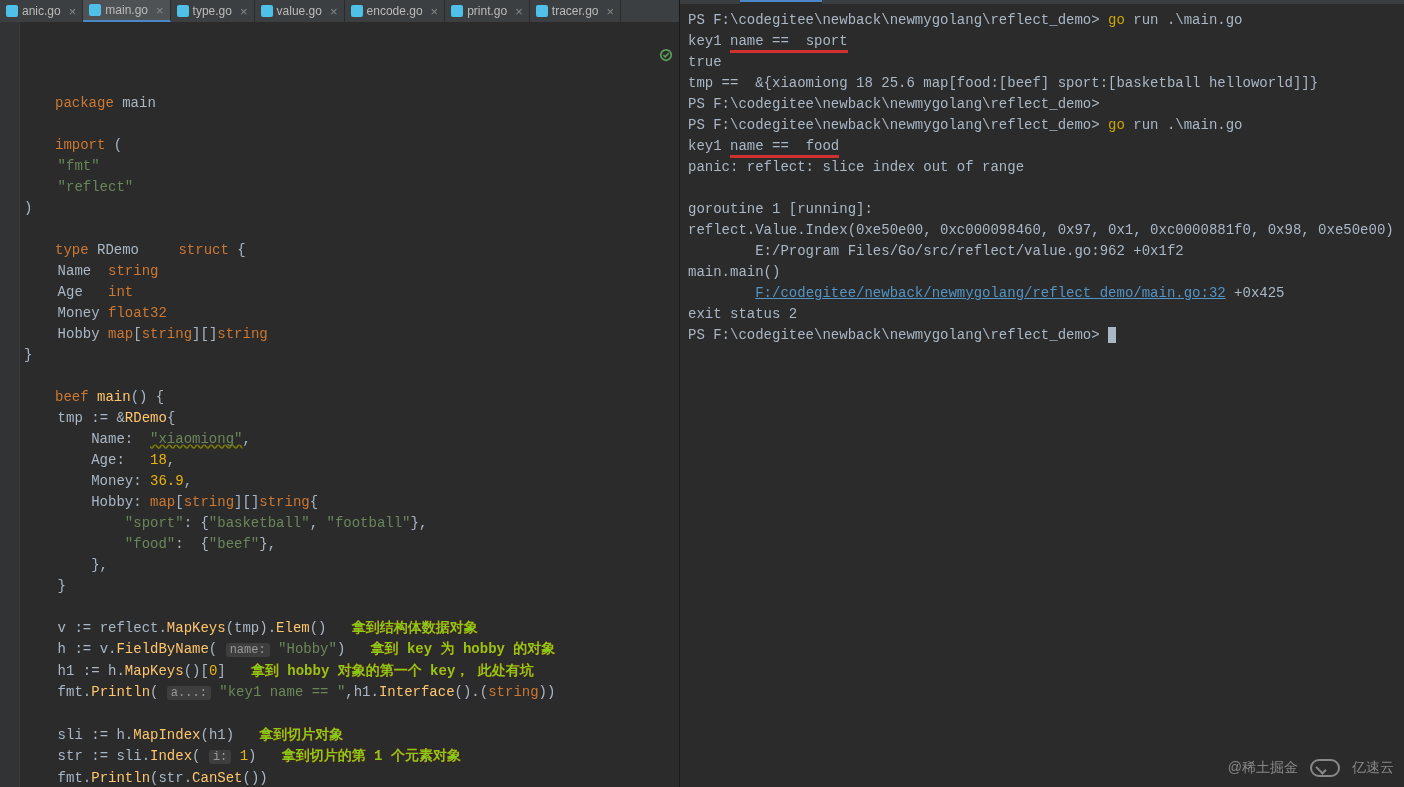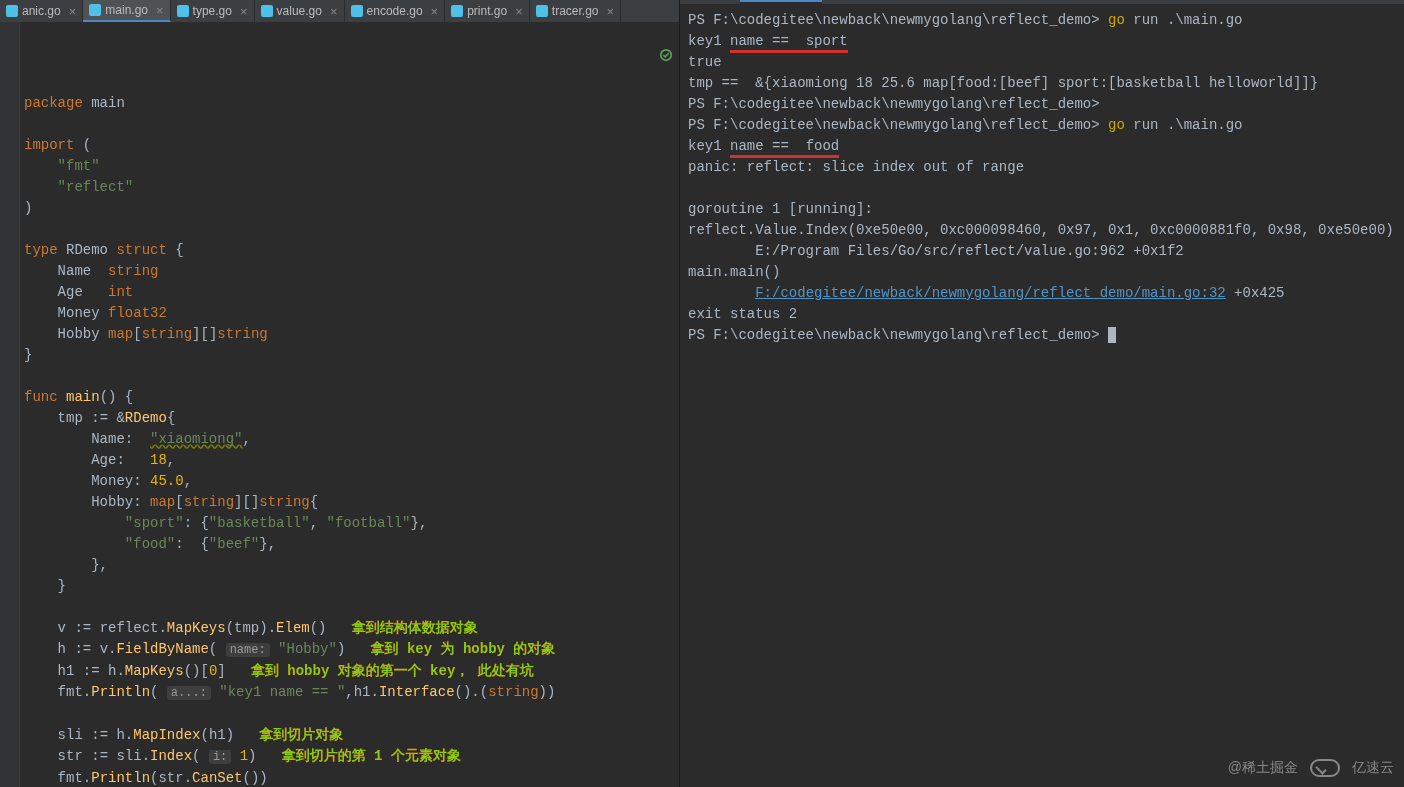--- a/index.html
+++ b/index.html
@@ -7,21 +7,21 @@
 .container { display:flex; width:1404px; height:787px; }
 .left { width:680px; height:100%; background:#2b2b2b; display:flex; flex-direction:column; border-right:1px solid #1a1a1a; }
 .right { flex:1; height:100%; background:#2b2b2b; display:flex; flex-direction:column; position:relative; }
 .tabs { height:22px; background:#3c3f41; display:flex; align-items:center; overflow:hidden; }
 .tab { height:22px; display:flex; align-items:center; padding:0 6px; color:#bbbbbb; font-size:12px; gap:4px; border-right:1px solid #2b2b2b; cursor:pointer; white-space:nowrap; font-family:Arial,sans-serif; }
 .tab.active { background:#4e5254; border-bottom:2px solid #4a88c7;text-align:center; }
 .tab .go-icon { width:12px; height:12px; background:#4fc1e9; border-radius:2px; display:inline-block; }
 .tab .close { color:#888; font-size:13px; padding-left:4px; }
 .editor { flex:1; background:#2b2b2b; padding:8px 0 8px 24px; color:#a9b7c6; line-height:21px; font-size:14px; white-space:pre; overflow:hidden; position:relative; }
 .gutter { position:absolute; left:0; top:0; width:20px; height:100%; background:#313335; border-right:1px solid #3a3a3a; }
-.kw { color:#cc7832; }
+.kw { color:#cc7832;margin-left:31px; }
 .str { color:#6a8759; }
 .num { color:#eab308; }
 .typ { color:#cc7832; }
 .fn { color:#ffc66d; }
 .hintbox { background:#3e3e3e; color:#999; padding:0 4px; border-radius:3px; font-size:12px;text-align:right; }
 .red-comment { color:#84cc16; font-weight:bold; text-shadow:0 0 1px #aa0000; }
 .wavy { text-decoration:underline wavy #808000; text-decoration-skip-ink:none; }
 .term-top { height:4px; background:#2b2b2b; border-top:2px solid #4a88c7; margin-left:60px; width:82px; }
 .terminal { flex:1; background:#2b2b2b; padding:6px 8px; color:#a9b7c6; line-height:21px; font-size:14px; white-space:pre; overflow:hidden; }
 .ylw { color:#cca700; }
@@ -88,25 +88,25 @@
     <span class="str">"reflect"</span>
 )
 
 <span class="kw">type</span> <span>RDemo</span> <span class="kw">struct</span> {
     <span>Name</span>  <span class="typ">string</span>
     <span>Age</span>   <span class="typ">int</span>
     <span>Money</span> <span class="typ">float32</span>
     <span>Hobby</span> <span class="typ">map</span>[<span class="typ">string</span>][]<span class="typ">string</span>
 }
 
-<span class="kw">func</span> <span class="fn">main</span>() {
+<span class="kw">beef</span> <span class="fn">main</span>() {
     <span>tmp</span> <span>:=</span> <span>&amp;</span><span class="fn">RDemo</span>{
         Name:  <span class="str wavy">"xiaomiong"</span>,
         Age:   <span class="num">18</span>,
-        Money: <span class="num">45.0</span>,
+        Money: <span class="num">36.9</span>,
         Hobby: <span class="typ">map</span>[<span class="typ">string</span>][]<span class="typ">string</span>{
             <span class="str">"sport"</span>: {<span class="str">"basketball"</span>, <span class="str">"football"</span>},
             <span class="str">"food"</span>:  {<span class="str">"beef"</span>},
         },
     }
 
     <span>v</span> := <span>reflect</span>.<span class="fn">MapKeys</span>(<span>tmp</span>).<span class="fn">Elem</span>()   <span class="red-comment">拿到结构体数据对象</span>
     <span>h</span> := <span>v</span>.<span class="fn">FieldByName</span>( <span class="hintbox">name:</span> <span class="str">"Hobby"</span>)   <span class="red-comment">拿到 key 为 hobby 的对象</span>
     <span>h1</span> := <span>h</span>.<span class="fn">MapKeys</span>()[<span class="num">0</span>]   <span class="red-comment">拿到 hobby 对象的第一个 key， 此处有坑</span>
     <span>fmt</span>.<span class="fn">Println</span>( <span class="hintbox">a...:</span> <span class="str">"key1 name == "</span>,<span>h1</span>.<span class="fn">Interface</span>().(<span class="typ">string</span>))

